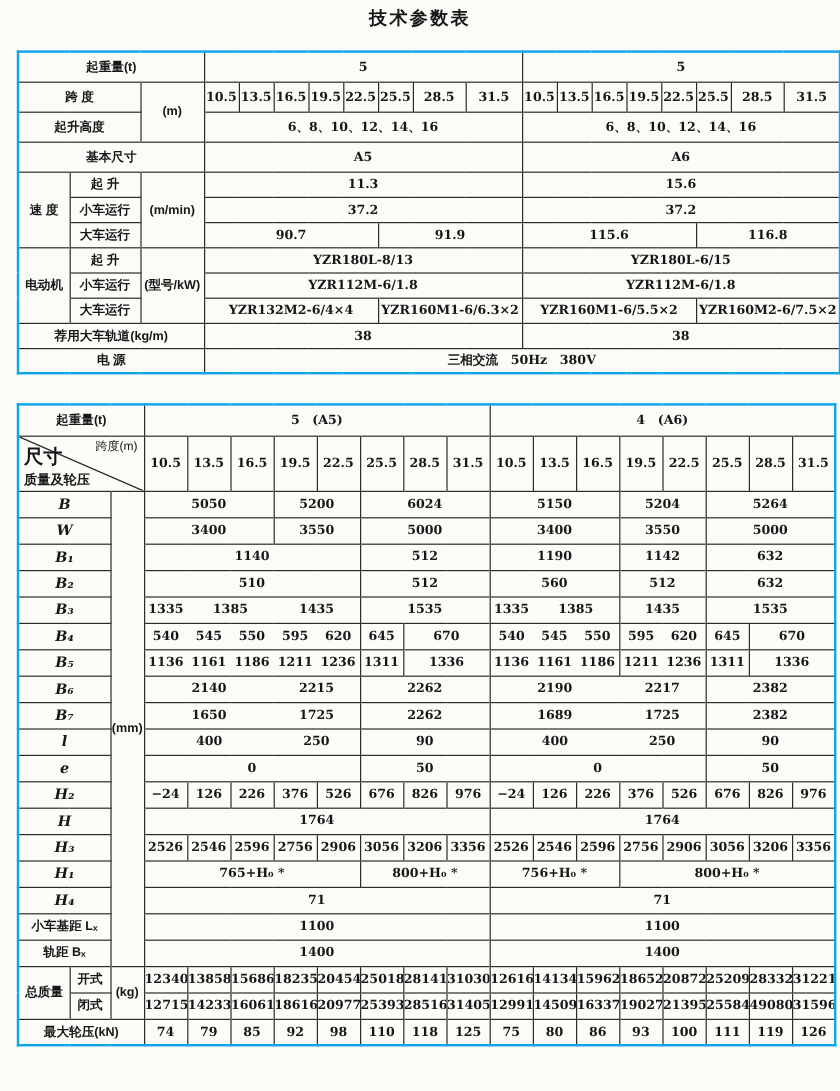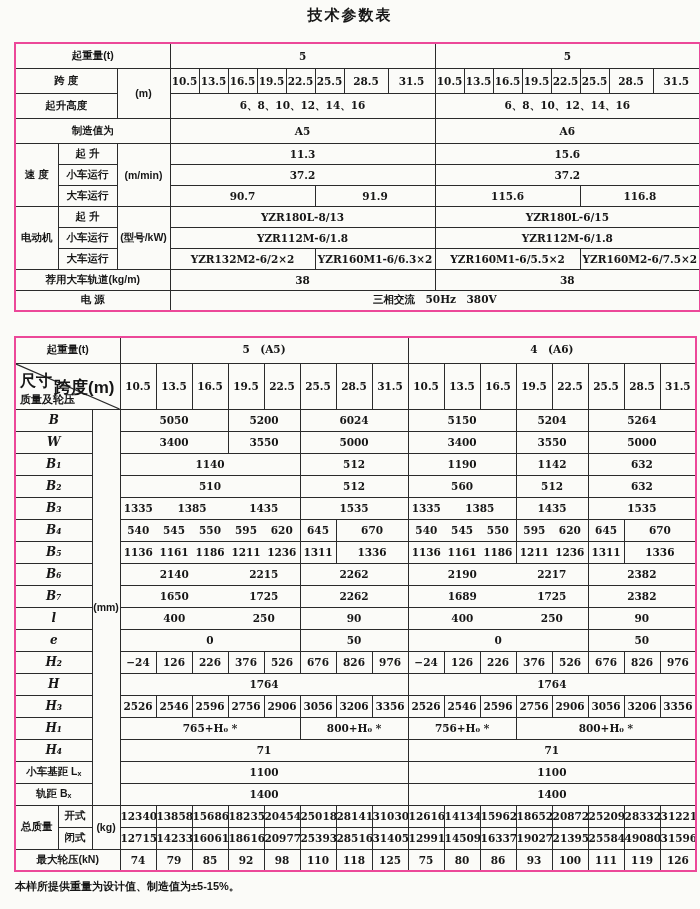--- a/index.html
+++ b/index.html
@@ -3,37 +3,37 @@
 <meta charset="utf-8">
 <style>
   html,body{margin:0;padding:0;}
   .page{position:relative;width:700px;height:909px;background:#fbfbf8;overflow:hidden;
         font-family:"Liberation Sans",sans-serif;color:#161616;}
   .title{position:absolute;left:0;width:700px;text-align:center;font-weight:bold;
          font-size:15px;letter-spacing:2px;}
   #title1{top:6px;}
   #title2{top:316px;font-size:13px;letter-spacing:1px;}
   table{border-collapse:collapse;table-layout:fixed;position:absolute;
-        border:2px solid #ec4899;}
+        border:2px solid #0ea5e9;}
   #t1{left:14px;top:42px;width:685px;}
   #t2{left:14px;top:336px;width:681px;}
   td{border-left:1px solid #2b2b2b;border-top:1px solid #2b2b2b;
      text-align:center;vertical-align:middle;padding:0;overflow:hidden;white-space:nowrap;}
   td.lab{font-family:"Liberation Sans",sans-serif;font-weight:bold;font-size:10.5px;}
   td.num,td.nb{font-family:"DejaVu Serif","Liberation Serif",serif;font-weight:bold;font-size:10.5px;}
   td.labi{font-family:"DejaVu Serif","Liberation Serif",serif;font-style:italic;font-weight:bold;font-size:12px;}
   td.nb{border-left:none;}
   #t1 tr{height:21px;}
   #t1 tr:nth-child(-n+4){height:25px;}
   #t2 tr{height:22px;}
   #t2 tr:first-child{height:26px;}
   #t2 tr:nth-child(2){height:46px;}
   td.diag{position:relative;padding:0;}
   .dsvg{position:absolute;left:0;top:0;width:100%;height:100%;display:block;}
-  .dtr{position:absolute;top:12px;right:5px;font-weight:bold;font-size:17px;}
+  .dtr{position:absolute;top:1px;right:5px;font-weight:normal;font-size:10px;}
   .dbl{position:absolute;left:4px;bottom:17px;font-weight:bold;font-size:16px;}
   .dbl2{position:absolute;left:4px;bottom:2px;font-weight:bold;font-size:11px;}
   #footnote{position:absolute;left:15px;top:879px;font-size:11px;font-weight:bold;}
 </style>
 </head>
 <body>
 
 <div class="page">
 
   <div id="title1" class="title">技术参数表</div>
@@ -85,21 +85,21 @@
           <td class="num">25.5</td>
           <td class="num">28.5</td>
           <td class="num">31.5</td>
         </tr>
         <tr>
           <td colspan="2" class="lab">起升高度</td>
           <td colspan="8" class="num">6、8、10、12、14、16</td>
           <td colspan="8" class="num">6、8、10、12、14、16</td>
         </tr>
         <tr>
-          <td colspan="3" class="lab">制造值为</td>
+          <td colspan="3" class="lab">基本尺寸</td>
           <td colspan="8" class="num">A5</td>
           <td colspan="8" class="num">A6</td>
         </tr>
         <tr>
           <td rowspan="3" class="lab">速 度</td>
           <td class="lab">起 升</td>
           <td rowspan="3" class="lab">(m/min)</td>
           <td colspan="8" class="num">11.3</td>
           <td colspan="8" class="num">15.6</td>
         </tr>
@@ -122,21 +122,21 @@
           <td colspan="8" class="num">YZR180L-8/13</td>
           <td colspan="8" class="num">YZR180L-6/15</td>
         </tr>
         <tr>
           <td class="lab">小车运行</td>
           <td colspan="8" class="num">YZR112M-6/1.8</td>
           <td colspan="8" class="num">YZR112M-6/1.8</td>
         </tr>
         <tr>
           <td class="lab">大车运行</td>
-          <td colspan="5" class="num">YZR132M2-6/2×2</td>
+          <td colspan="5" class="num">YZR132M2-6/4×4</td>
           <td colspan="3" class="num">YZR160M1-6/6.3×2</td>
           <td colspan="5" class="num">YZR160M1-6/5.5×2</td>
           <td colspan="3" class="num">YZR160M2-6/7.5×2</td>
         </tr>
         <tr>
           <td colspan="3" class="lab">荐用大车轨道(kg/m)</td>
           <td colspan="8" class="num">38</td>
           <td colspan="8" class="num">38</td>
         </tr>
         <tr>
@@ -435,15 +435,14 @@
           <td class="num">86</td>
           <td class="num">93</td>
           <td class="num">100</td>
           <td class="num">111</td>
           <td class="num">119</td>
           <td class="num">126</td>
         </tr>
       </tbody>
   </table>
 
-  <div id="footnote">本样所提供重量为设计值、制造值为±5-15%。</div>
 
 </div>
 
 </body></html>

